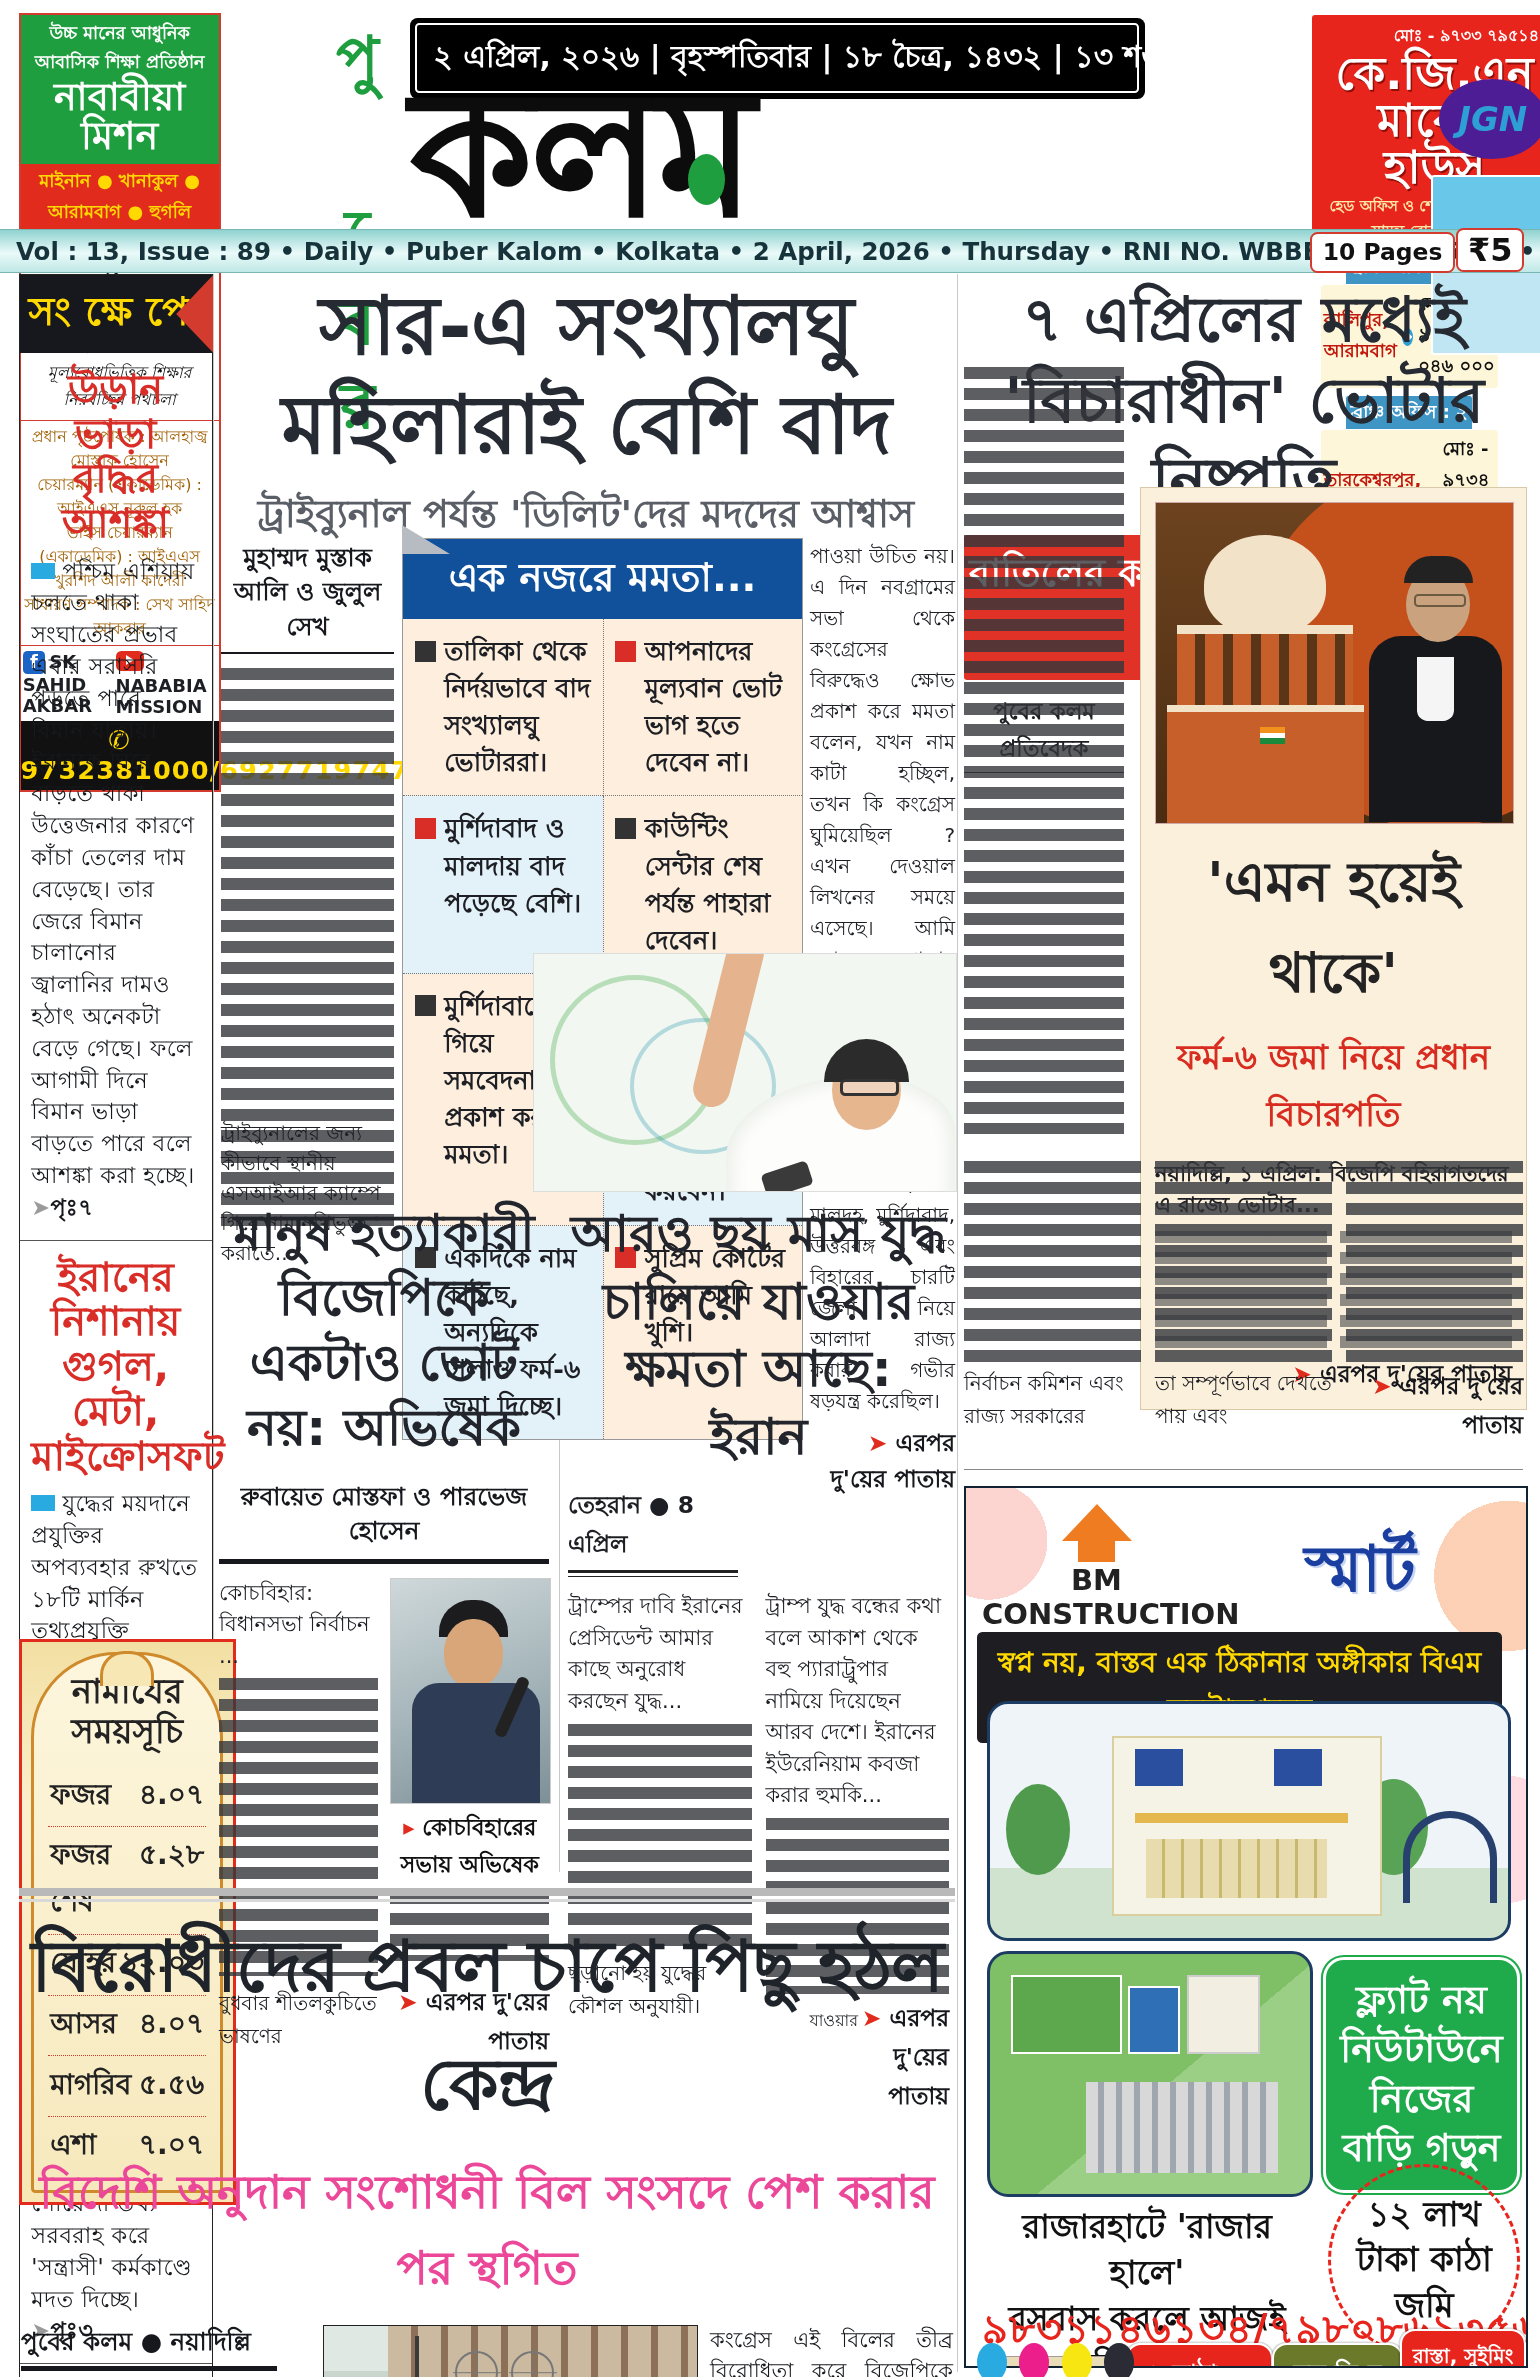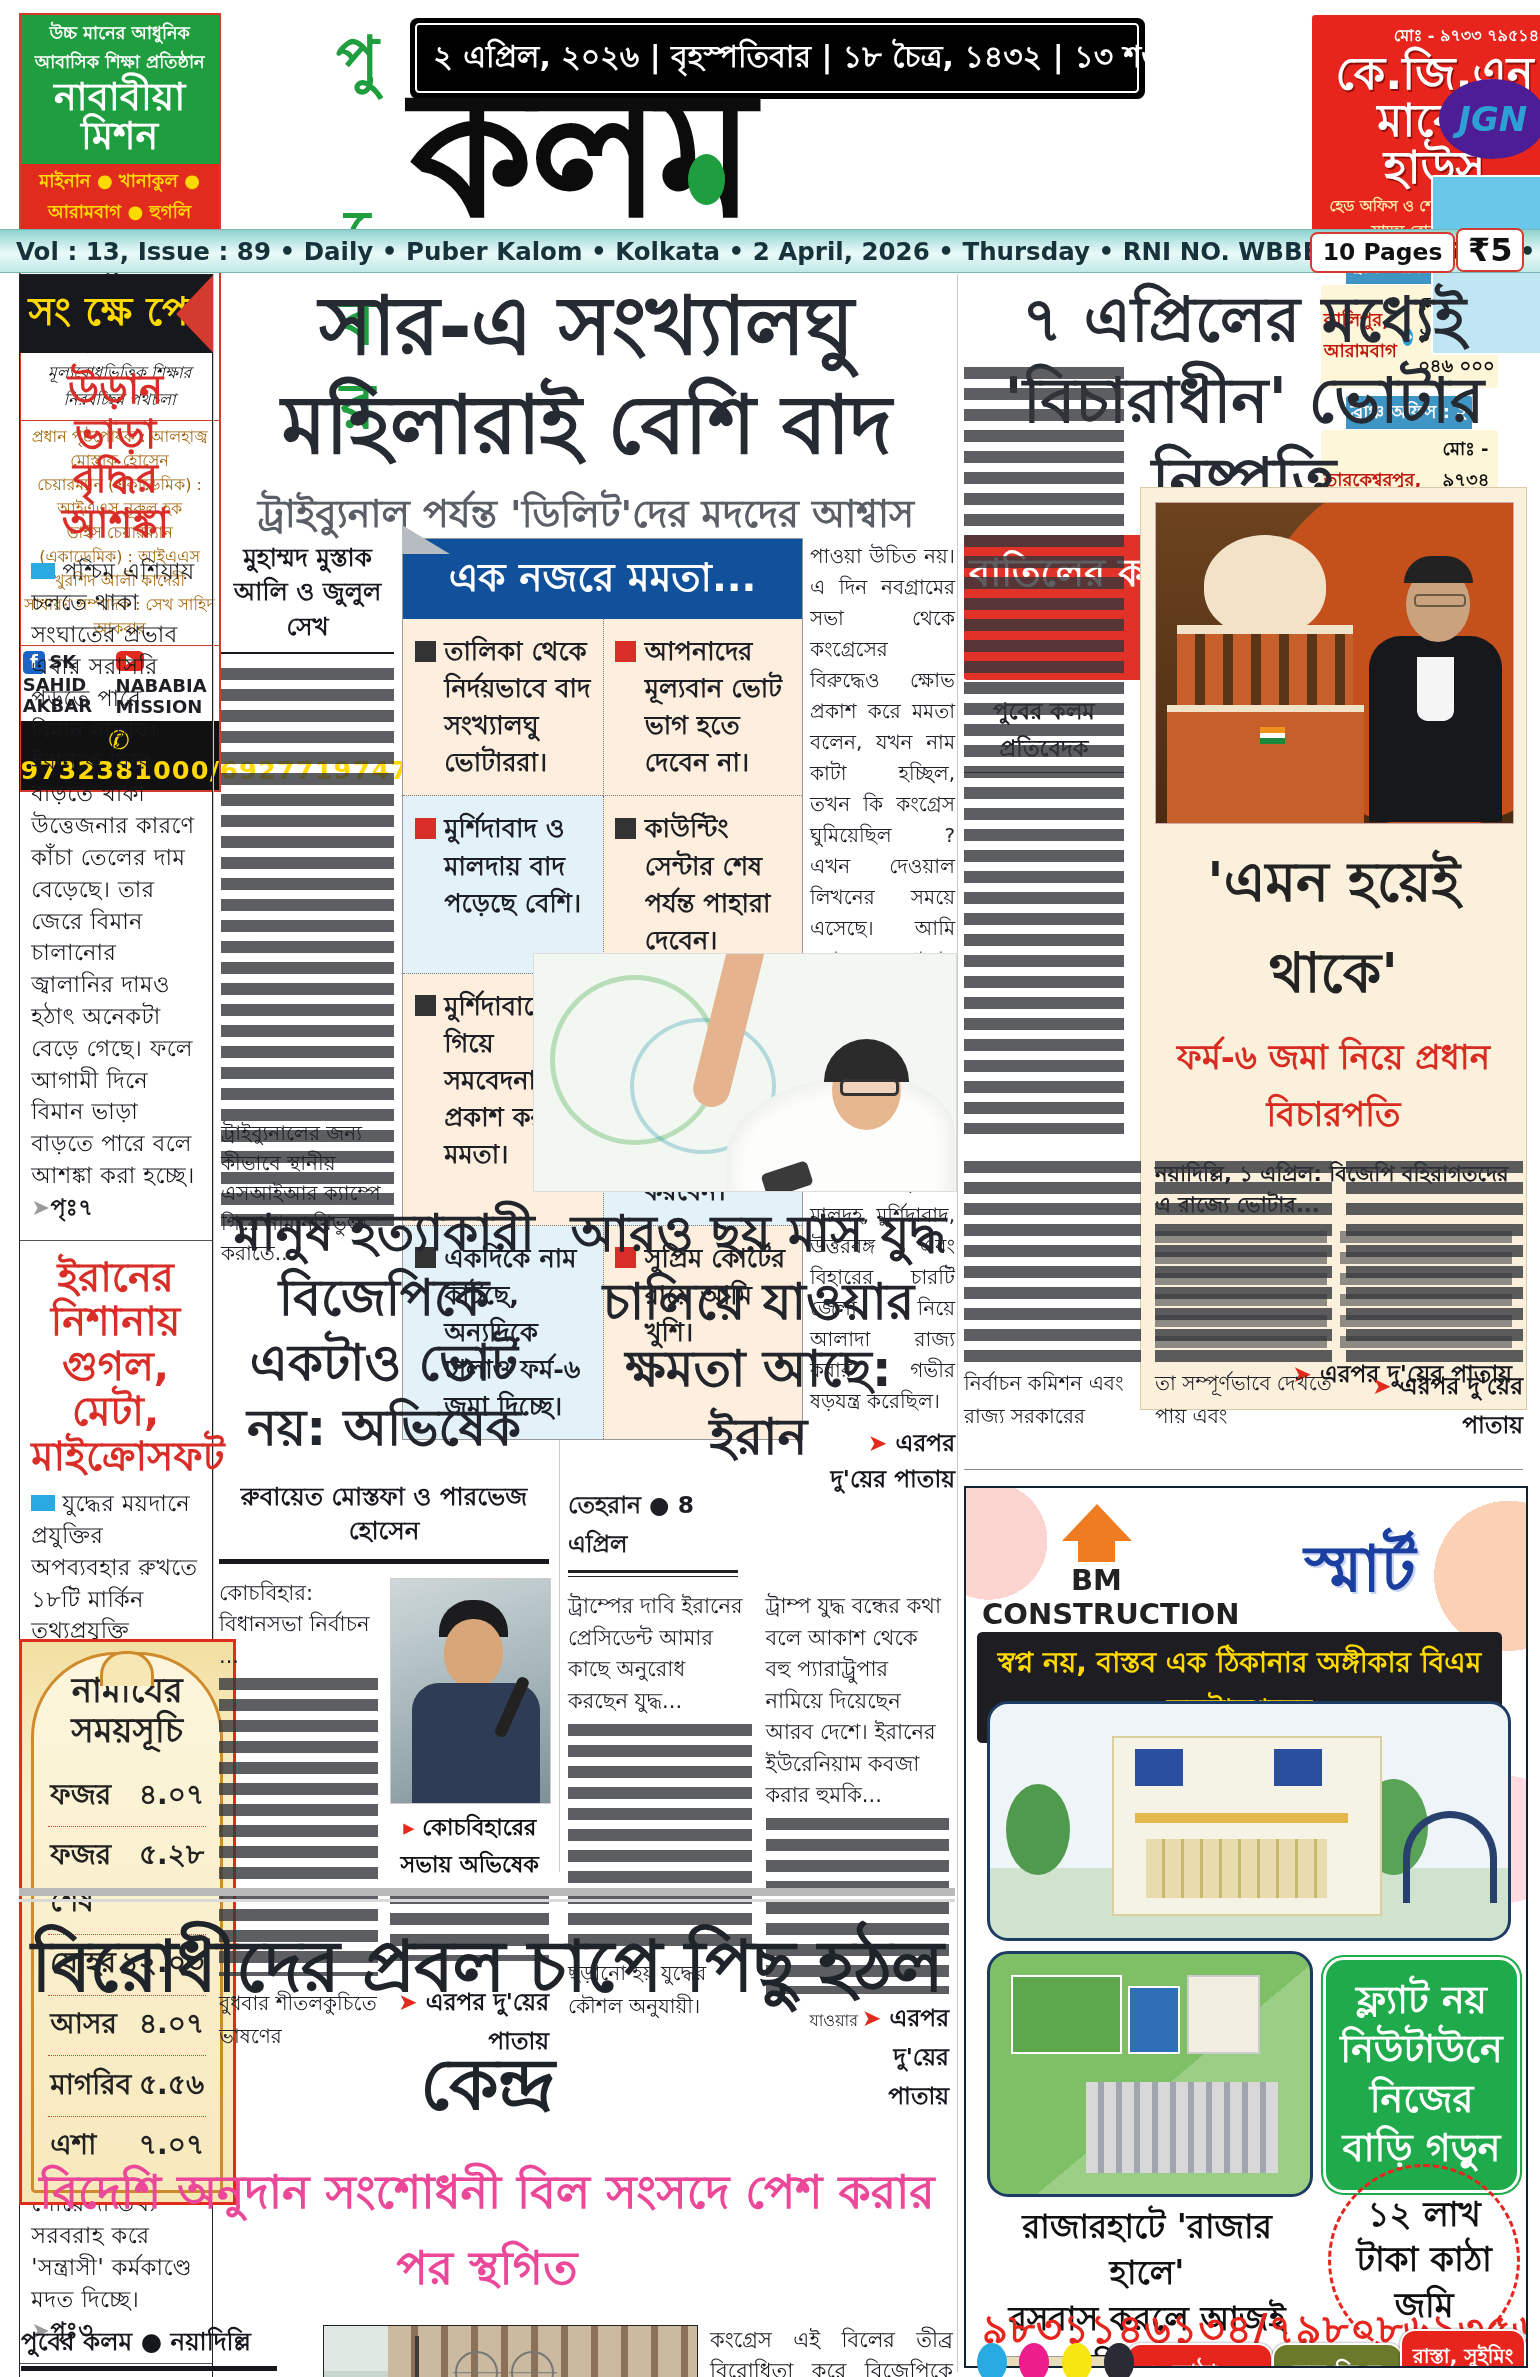--- a/index.html
+++ b/index.html
@@ -61,21 +61,21 @@
   .sq{display:inline-block;width:23.4px;height:16px;background:#29abe2;margin-right:7.5px;}
   .pref{white-space:nowrap;font-weight:700;}
   .arr{color:#9a9a9a;}
 
   
   .prayer{border:3.2px solid #e02b1d;background:
      radial-gradient(circle at 18% 12%, rgba(255,255,255,.8) 0 3.2px, transparent 3.7px),
      linear-gradient(180deg,#f2dfa2,#faf0cd 30%,#f6e7b4);padding:9.6px;}
   .prayer-inner{background:linear-gradient(180deg,#fdf6dd,#f7e9bd);border:3.2px solid #cf8a2b;border-radius:85px 85px 4.3px 4.3px;padding:75px 14px 12.8px;position:relative;}
   .prayer-inner:before{content:"";position:absolute;top:-3.2px;left:50%;transform:translateX(-50%);width:48px;height:32px;background:#f6e7b4;border:3.2px solid #cf8a2b;border-bottom:none;border-radius:24px 24px 0 0;}
-  .prayer h3{margin:-59px 0 14px;text-align:center;font-size:34px;font-weight:900;color:#232323;line-height:1.2;font-family:Liberation Serif, serif;}
+  .prayer h3{margin:-59px 0 14px;text-align:center;font-size:34px;font-weight:900;color:#232323;line-height:1.2;}
   .prow{display:flex;justify-content:space-between;font-size:28px;font-weight:800;color:#222;padding:6.4px 2.1px;border-bottom:1.6px dotted #d23b2e;}
   .prow:last-child{border-bottom:none;}
 
   
   .head-main{font-size:81px;font-weight:900;color:#262b33;text-align:center;line-height:1.22;letter-spacing:-1.1px;}
   .subhead-main{font-size:38px;font-weight:700;color:#5a5e66;text-align:center;}
   .byline{font-weight:800;font-size:24.5px;text-align:center;color:#16181d;line-height:1.4;}
   .rule-thick{height:4.3px;background:#16181d;}
   .rule-thin{height:1.6px;background:#16181d;}
 

